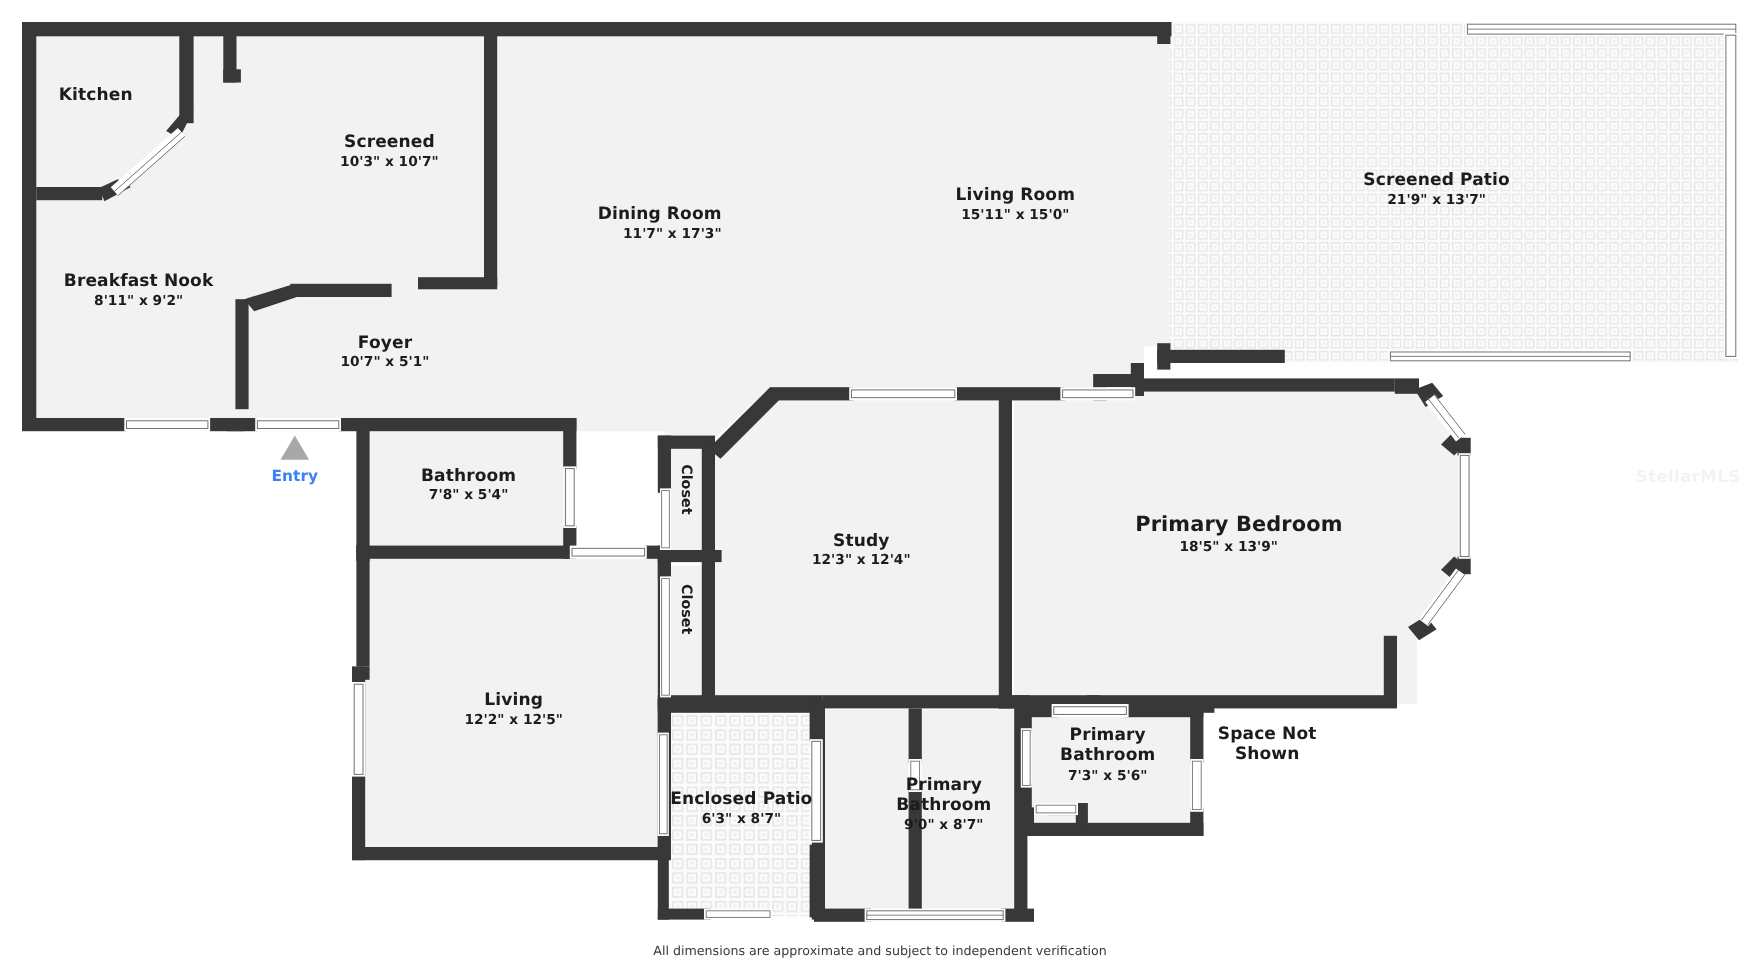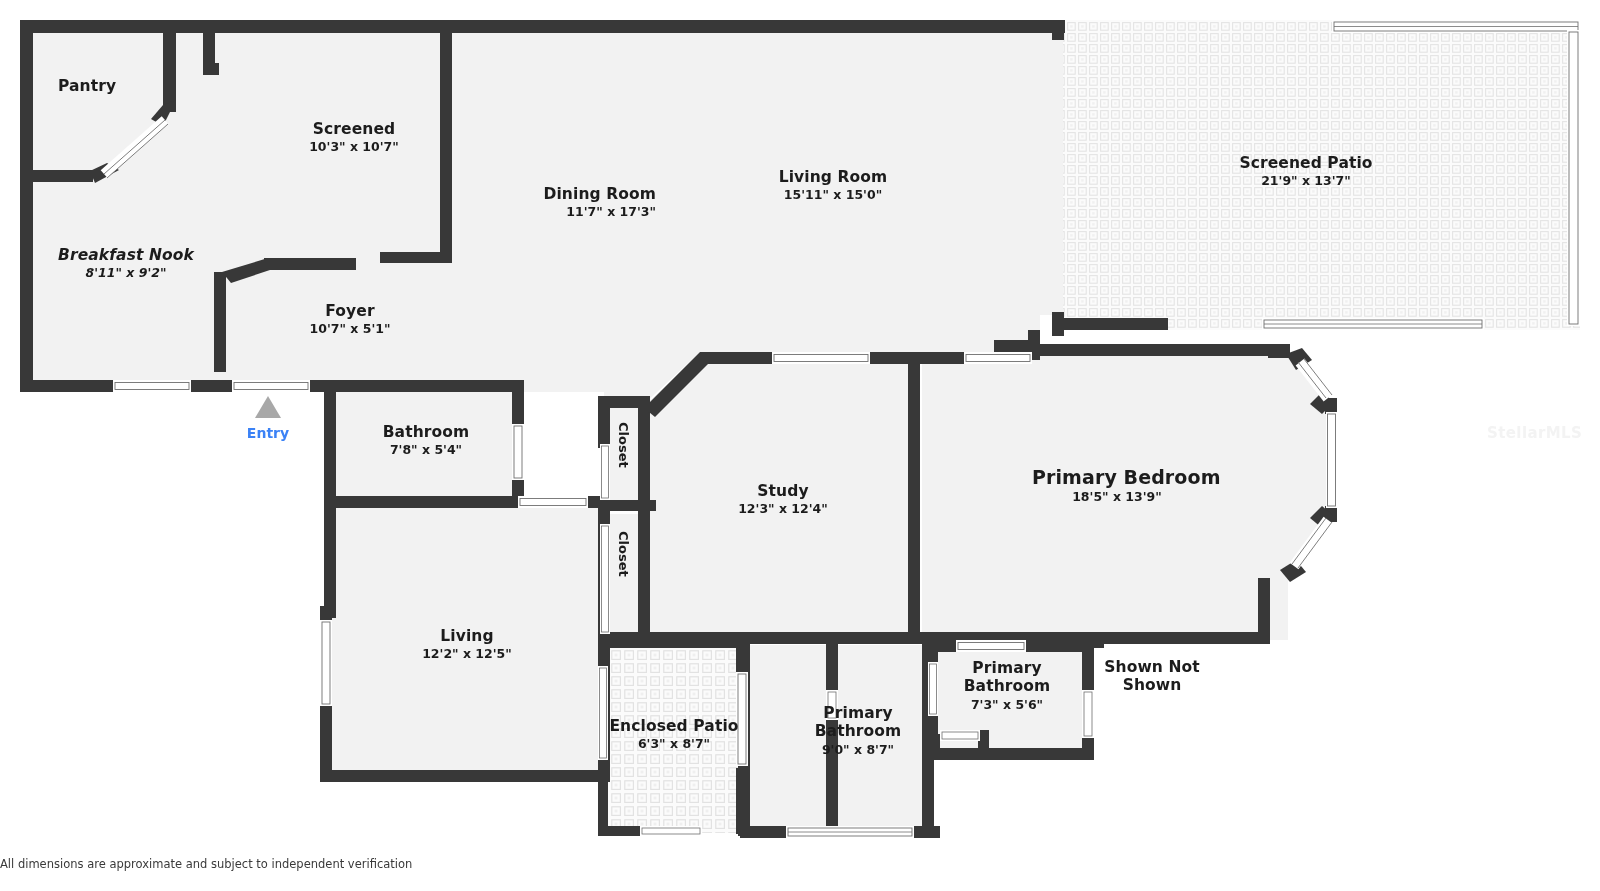--- a/index.html
+++ b/index.html
@@ -16,21 +16,21 @@
   .label .nm{display:block;font-size:15.5px;letter-spacing:.1px;}
   .label .dim{display:block;font-size:12.5px;margin-top:2px;}
   .label.big .nm{font-size:19px;}
   .closet-lbl{
     position:absolute;font-weight:700;font-size:13px;color:#1c1c1c;
     white-space:nowrap;writing-mode:vertical-rl;text-orientation:mixed;
     pointer-events:none;
   }
   .entry-lbl{position:absolute;text-align:center;font-weight:700;font-size:14px;color:#3b82f6;}
   .footer{
-    position:absolute;left:0;width:1600px;text-align:left;
+    position:absolute;left:0;width:1600px;text-align:center;
     font-size:11.5px;color:#3a3a3a;font-weight:400;
   }
   .watermark{
     position:absolute;font-size:15px;font-weight:700;color:#f3f3f3;
     letter-spacing:.4px;user-select:none;
   }
 </style>
 </head>
 <body>
 
@@ -270,44 +270,44 @@
     <rect x="1082" y="690" width="12" height="48" fill="#ffffff"></rect>
     <rect x="1084" y="692" width="8" height="44" fill="none" stroke="#6f6f6f" stroke-width="0.8"></rect>
     <rect x="940" y="730" width="40" height="11" fill="#ffffff"></rect>
     <rect x="942" y="732" width="36" height="7" fill="none" stroke="#6f6f6f" stroke-width="0.8"></rect>
   </g>
 
   <polygon points="268,396 281,418 255,418" fill="#a8a8a8"></polygon>
 </svg>
 
 <div class="label" style="left:47px;top:77px;width:80px;">
-  <span class="nm">Pantry</span>
+  <span class="nm">Kitchen</span>
 </div>
 
 <div class="label" style="left:290px;top:120px;width:128px;">
   <span class="nm">Screened</span>
   <span class="dim">10'3" x 10'7"</span>
 </div>
 
-<div class="label" style="left:38px;top:246px;width:176px;font-style:italic;">
+<div class="label" style="left:38px;top:246px;width:176px;">
   <span class="nm">Breakfast Nook</span>
   <span class="dim">8'11" x 9'2"</span>
 </div>
 
 <div class="label" style="left:508px;top:185px;width:148px;text-align:right;">
   <span class="nm">Dining Room</span>
   <span class="dim">11'7" x 17'3"</span>
 </div>
 
 <div class="label" style="left:288px;top:302px;width:124px;">
   <span class="nm">Foyer</span>
   <span class="dim">10'7" x 5'1"</span>
 </div>
 
-<div class="label" style="left:758px;top:168px;width:150px;">
+<div class="label" style="left:848px;top:168px;width:150px;">
   <span class="nm">Living Room</span>
   <span class="dim">15'11" x 15'0"</span>
 </div>
 
 <div class="label" style="left:1230px;top:154px;width:152px;">
   <span class="nm">Screened Patio</span>
   <span class="dim">21'9" x 13'7"</span>
 </div>
 
 <div class="label" style="left:362px;top:423px;width:128px;">
@@ -344,21 +344,21 @@
   <span class="dim">9'0" x 8'7"</span>
 </div>
 
 <div class="label" style="left:938px;top:659px;width:138px;">
   <span class="nm">Primary</span>
   <span class="nm">Bathroom</span>
   <span class="dim">7'3" x 5'6"</span>
 </div>
 
 <div class="label" style="left:1087px;top:658px;width:130px;">
-  <span class="nm">Shown Not</span>
+  <span class="nm">Space Not</span>
   <span class="nm">Shown</span>
 </div>
 
 <div class="entry-lbl" style="left:218px;top:425px;width:100px;">Entry</div>
 
 <div class="watermark" style="left:1487px;top:424px;">StellarMLS</div>
 
 <div class="footer" style="top:857px;">All dimensions are approximate and subject to independent verification</div>
 
 </body></html>

